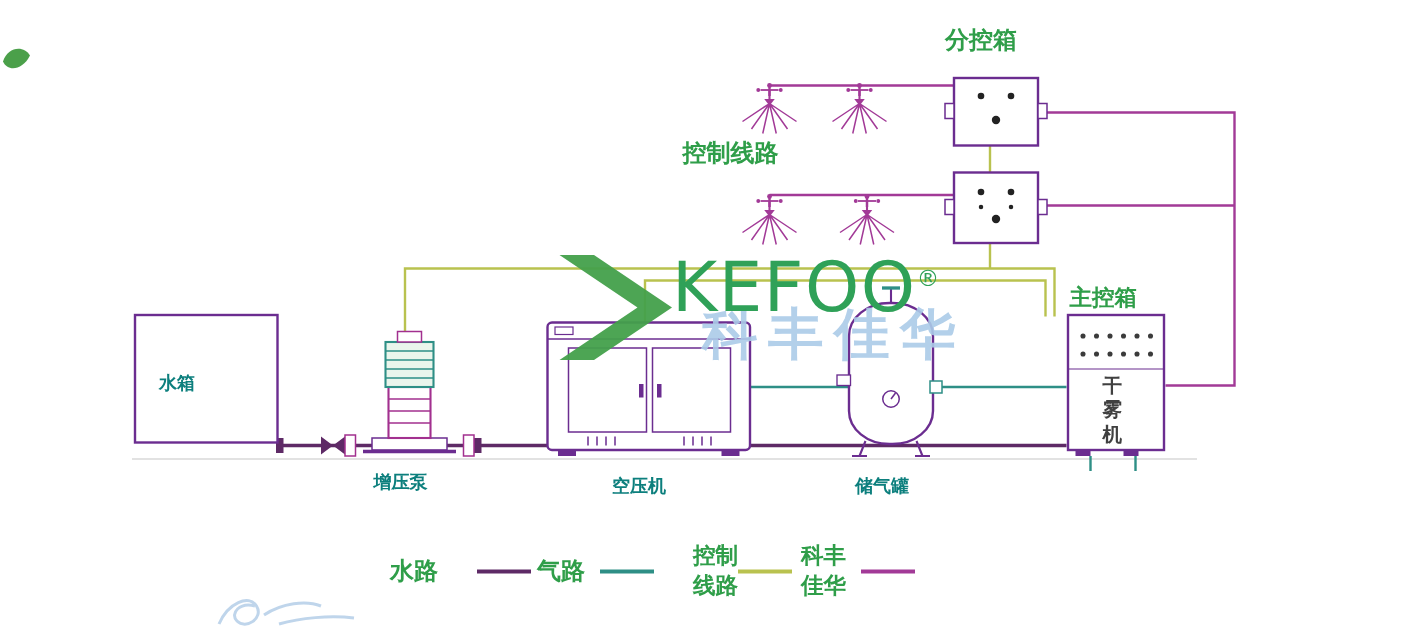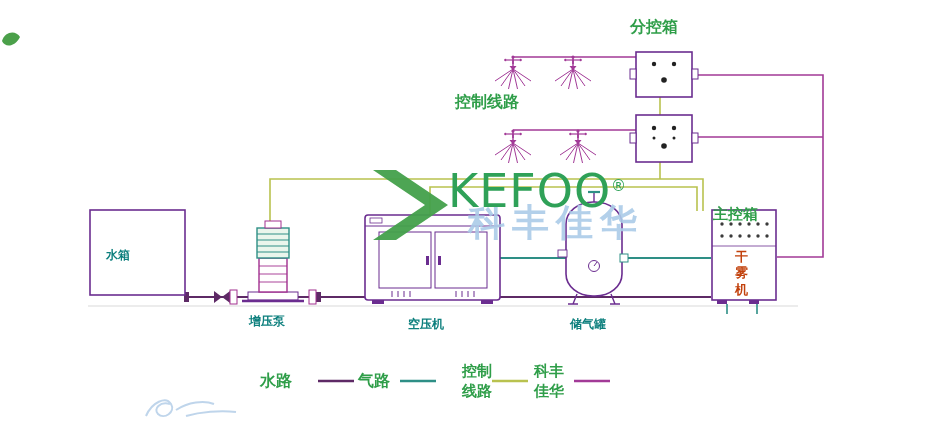--- a/index.html
+++ b/index.html
@@ -5,23 +5,23 @@
   html,body{margin:0;padding:0;background:#fff;}
   .stage{position:relative;width:942px;height:427px;background:#fff;overflow:hidden;
          font-family:"Liberation Sans","DejaVu Sans",sans-serif;}
   .canvas{position:absolute;left:0;top:0;}
   .badge{position:absolute;left:28px;top:27px;width:168px;height:30px;line-height:30px;
          text-align:center;background:linear-gradient(180deg,#58b050,#429c42);color:#fff;
          font-size:19px;font-weight:700;letter-spacing:5px;border-radius:5px;z-index:5;}
   .lbl{position:absolute;white-space:nowrap;font-weight:600;z-index:6;}
   .green{color:#2f9e49;font-size:16px;}
   .teal{color:#0c7f7d;font-size:12px;}
-  .small{font-size:15px;margin-top:16px;}
+  .small{font-size:15px;}
   .two{white-space:normal;width:2em;word-break:break-all;line-height:1.3;font-size:15px;}
-  .vert{white-space:normal;width:15px;word-break:break-all;line-height:1.25;font-size:13px;color:#c2410c;}
+  .vert{white-space:normal;width:15px;word-break:break-all;line-height:1.25;font-size:13px;color:#404040;}
   .wm-cn{position:absolute;left:468px;top:198px;font-size:37px;font-weight:700;color:#abcbe8;
          letter-spacing:7px;opacity:.9;z-index:3;white-space:nowrap;}
   .wm-brand{position:absolute;left:448px;top:164px;font-size:46px;font-weight:400;color:#2fa158;
          letter-spacing:1px;z-index:4;font-family:"DejaVu Sans","Liberation Sans",sans-serif;white-space:nowrap;}
   .wm-brand sup{font-size:15px;}
 </style>
 </head>
 <body>
 
 <div class="stage">

